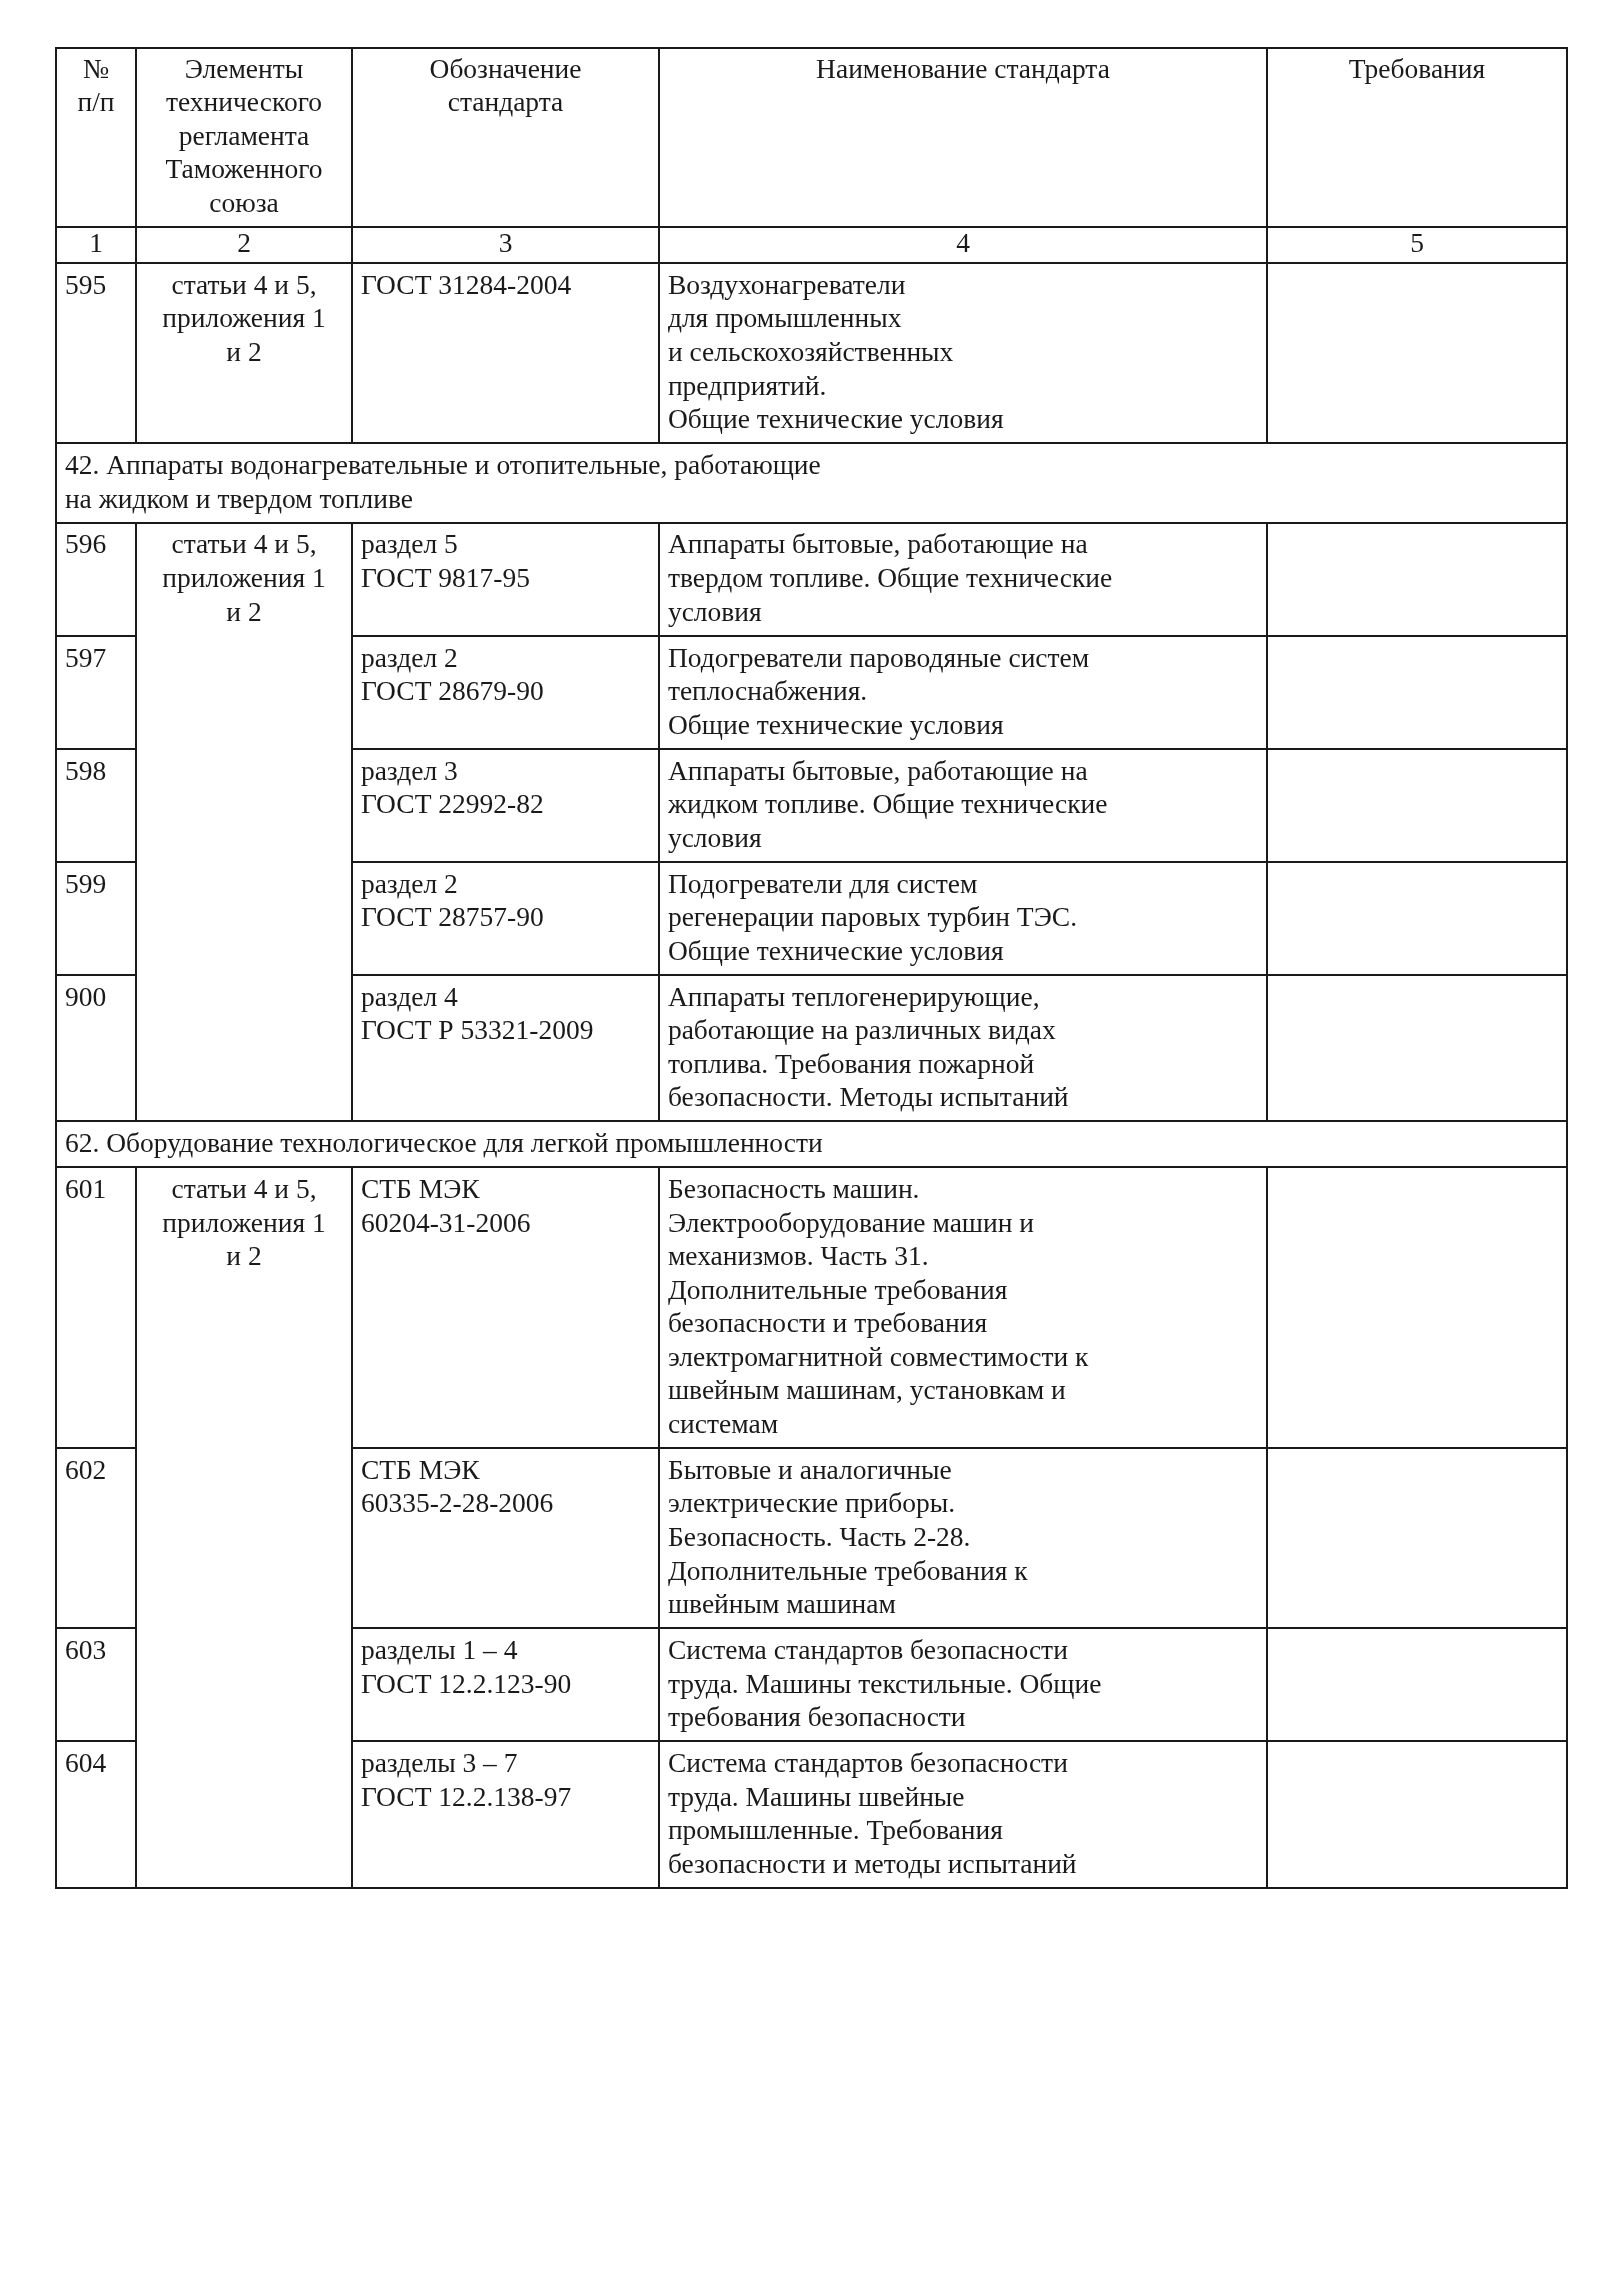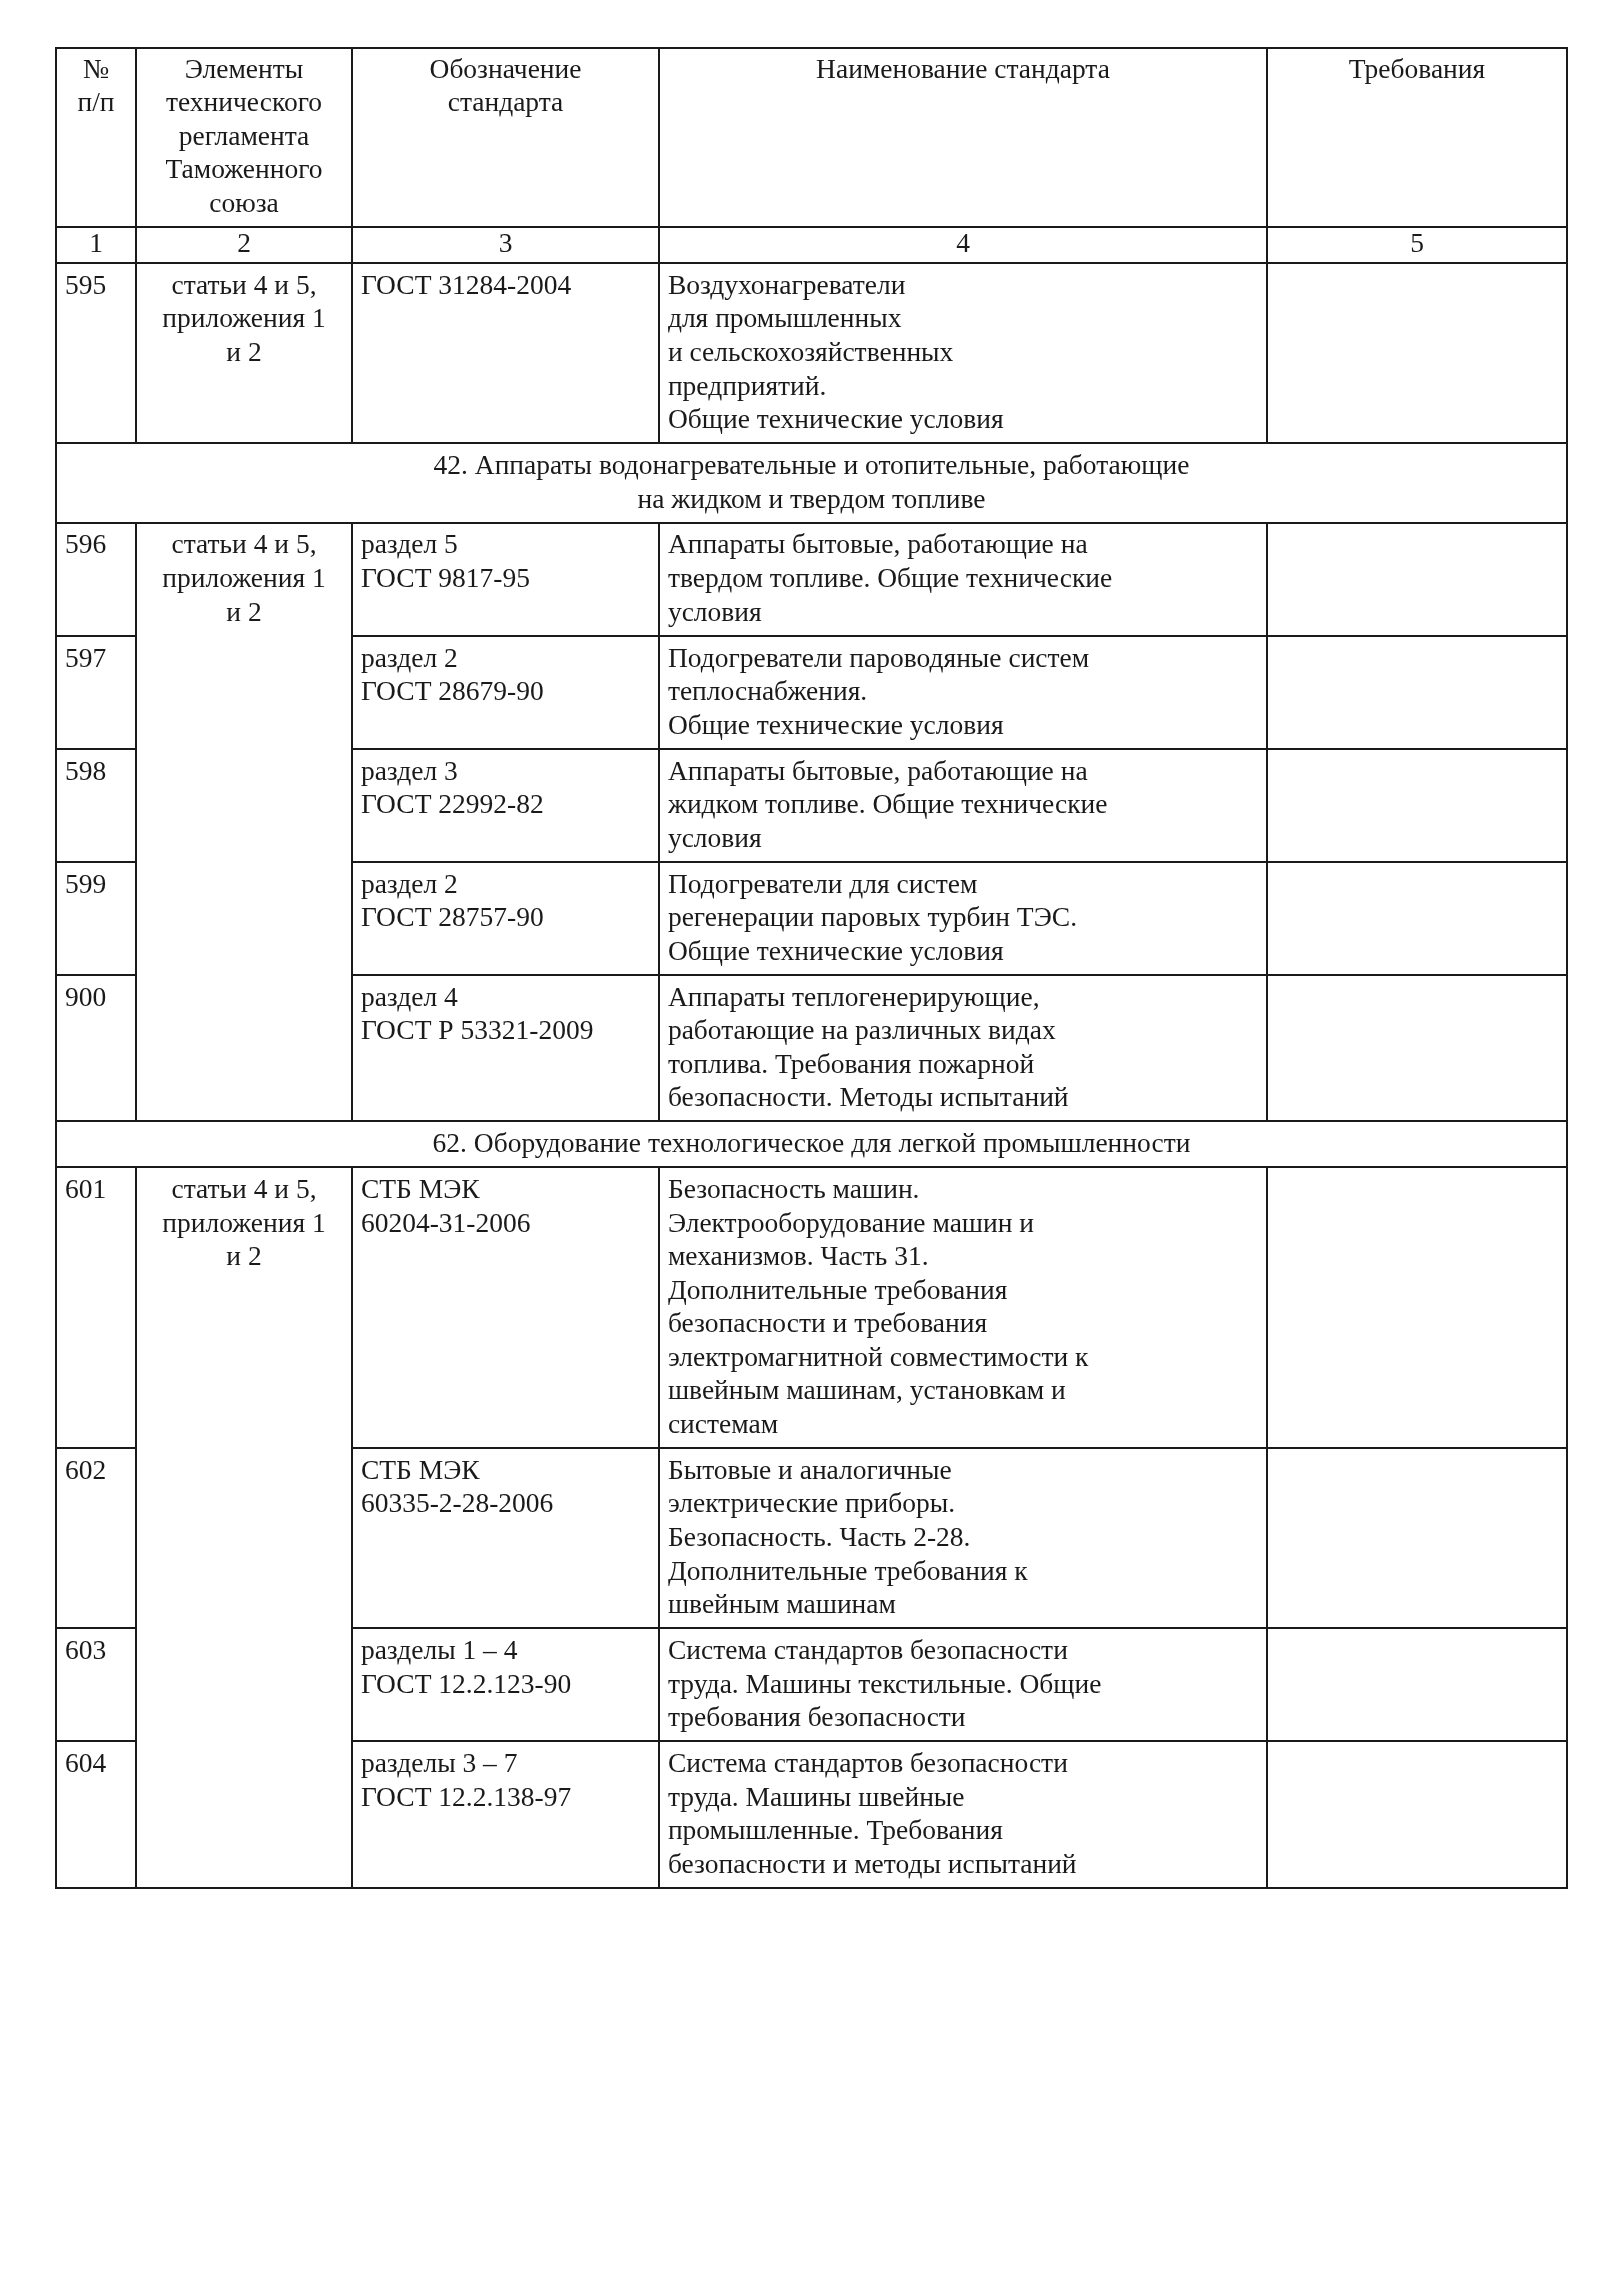--- a/index.html
+++ b/index.html
@@ -40,21 +40,21 @@
   td.c-el   { text-align: center; }
   td.c-des  { text-align: left; }
   td.c-name { text-align: left; }
   td.c-note { }
   tr.colnum-row td {
     text-align: center;
     padding: 0 0 3.9px 0;
     line-height: 1.1;
   }
   td.section-cell {
-    text-align: center;
+    text-align: left;
     padding-top: 5.2px;
     padding-bottom: 7.9px;
   }
 </style>
 </head>
 <body>
 
 <div class="page">
 
 

